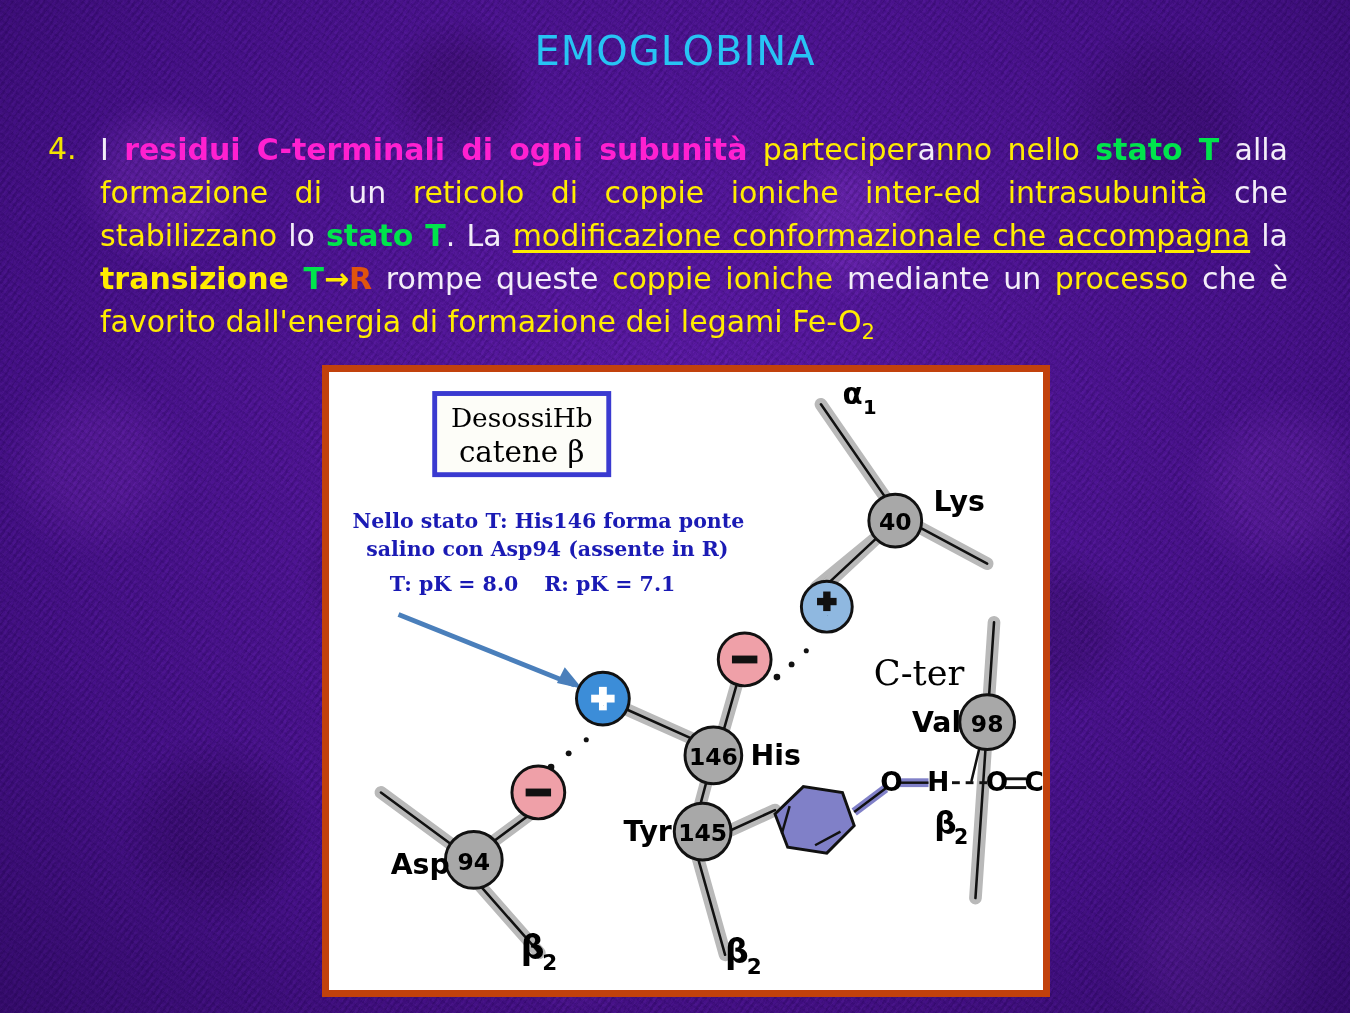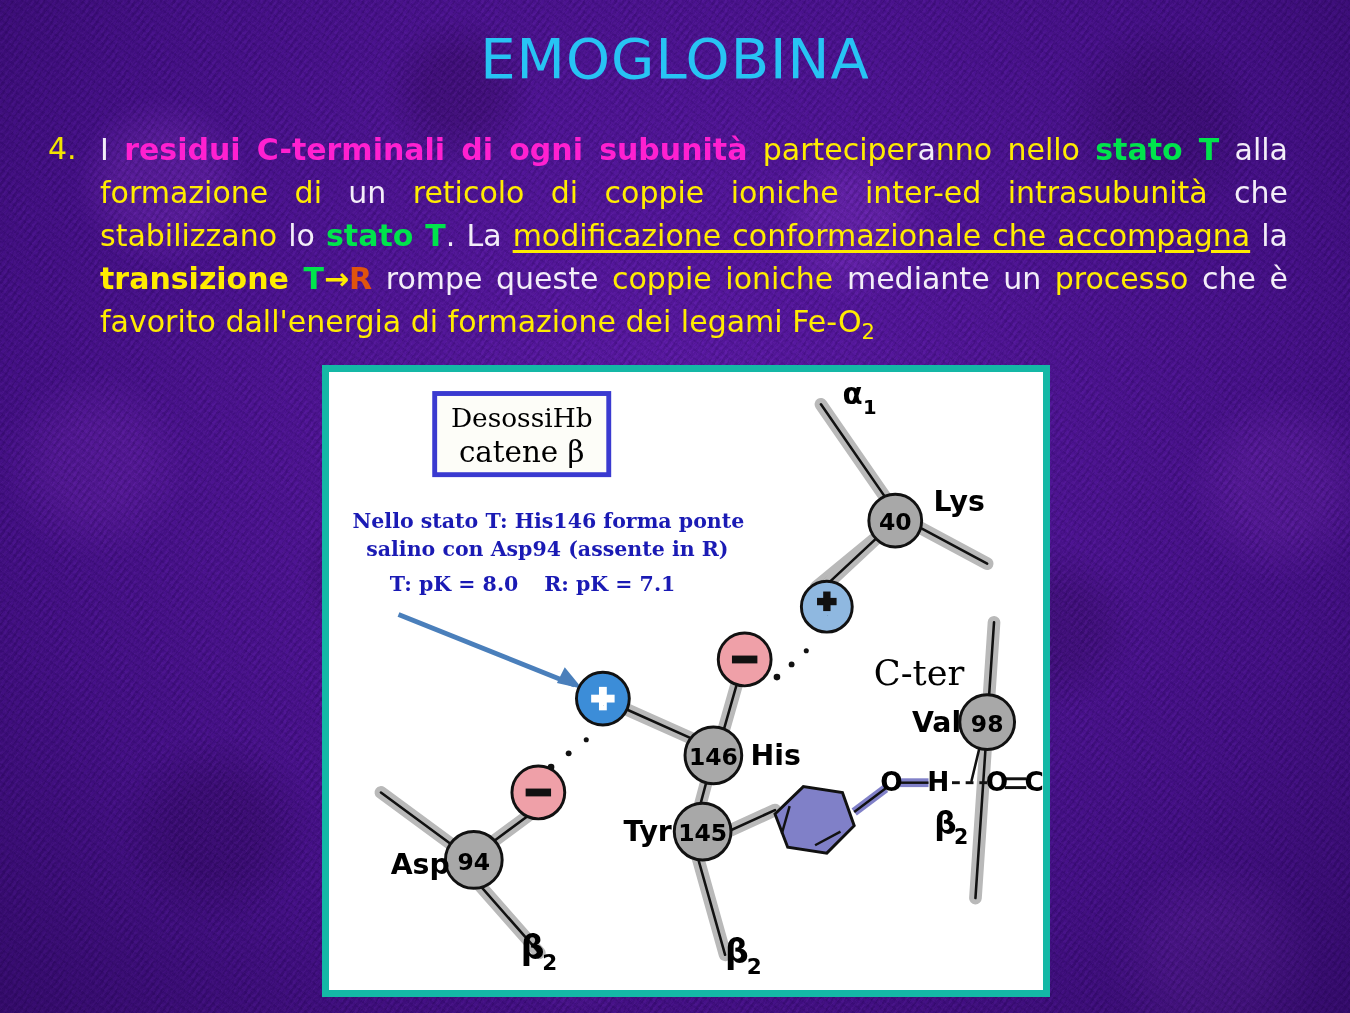--- a/index.html
+++ b/index.html
@@ -38,21 +38,21 @@
     background-size:9px 9px, 13px 11px;
   }
   #bg .vig{position:absolute;inset:0;
     background:radial-gradient(ellipse at 50% 40%, rgba(120,40,190,.25) 0%, rgba(45,8,95,.35) 70%, rgba(30,4,70,.55) 100%);
   }
 
   
   #title{
     position:absolute;top:30px;left:0;width:100%;text-align:center;z-index:5;
     font-family:"DejaVu Sans", sans-serif;
-    font-size:56px;font-weight:400;color:#27c4f4;letter-spacing:1px;line-height:1.05;
+    font-size:40px;font-weight:400;color:#27c4f4;letter-spacing:1px;line-height:1.05;
   }
 
   
   #bullet{position:absolute;top:128px;left:48px;width:1258px;z-index:5;}
   #bullet .num{
     position:absolute;left:0;top:3px;width:46px;color:#f2e400;
     font-size:30px;font-weight:400;font-family:"DejaVu Sans", sans-serif;
   }
   #bullet .para{
     margin-left:52px;width:1188px;
@@ -64,21 +64,21 @@
   .w{color:#f3eef8;}
   .m{color:#ff20d0;font-weight:bold;}
   .g{color:#00e44c;font-weight:bold;}
   .o{color:#e0540d;font-weight:bold;}
   .yb{color:#ffec00;font-weight:bold;}
   .u{text-decoration:underline;text-underline-offset:4px;}
 
   
   #figure{
     position:absolute;left:322px;top:365px;width:728px;height:632px;z-index:8;
-    background:#ffffff;border:7px solid #14b8a6;box-sizing:border-box;
+    background:#ffffff;border:7px solid #c2410c;box-sizing:border-box;
   }
   #figure svg{display:block;width:100%;height:100%;}
 </style>
 </head>
 <body>
 
 <div id="bg">
   <div class="l1"></div>
   <div class="l2"></div>
   <div class="l3"></div>

